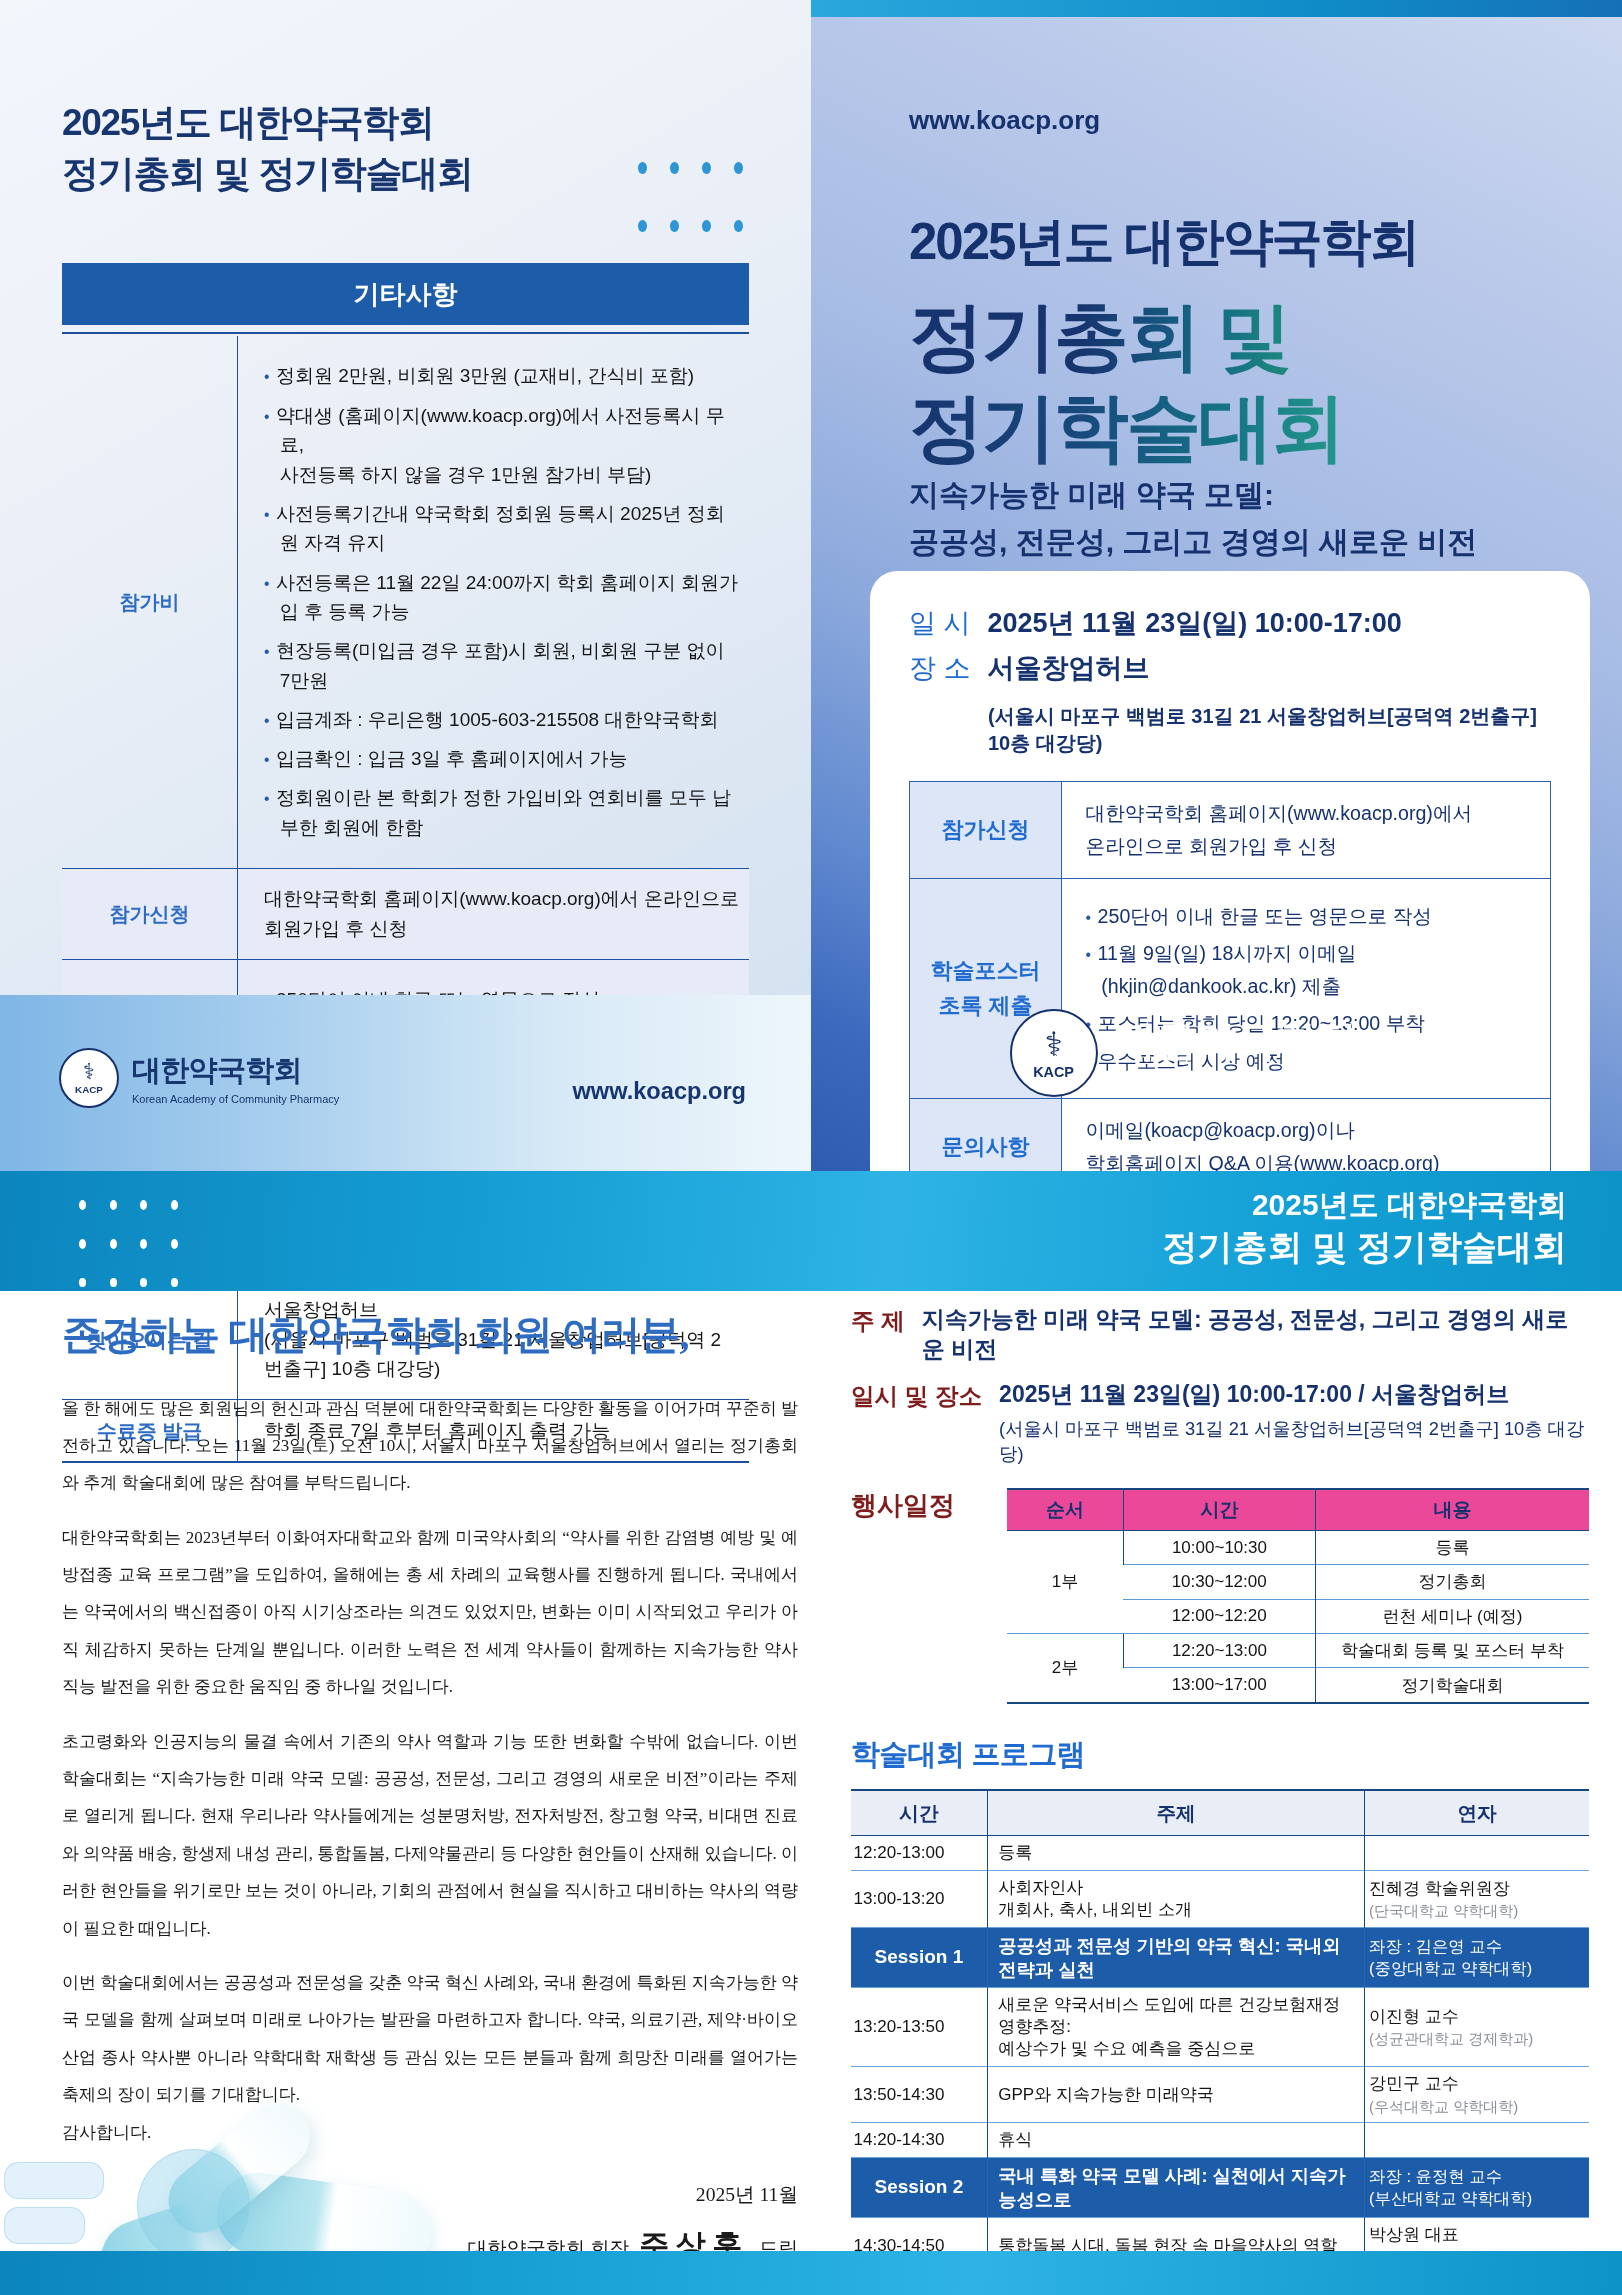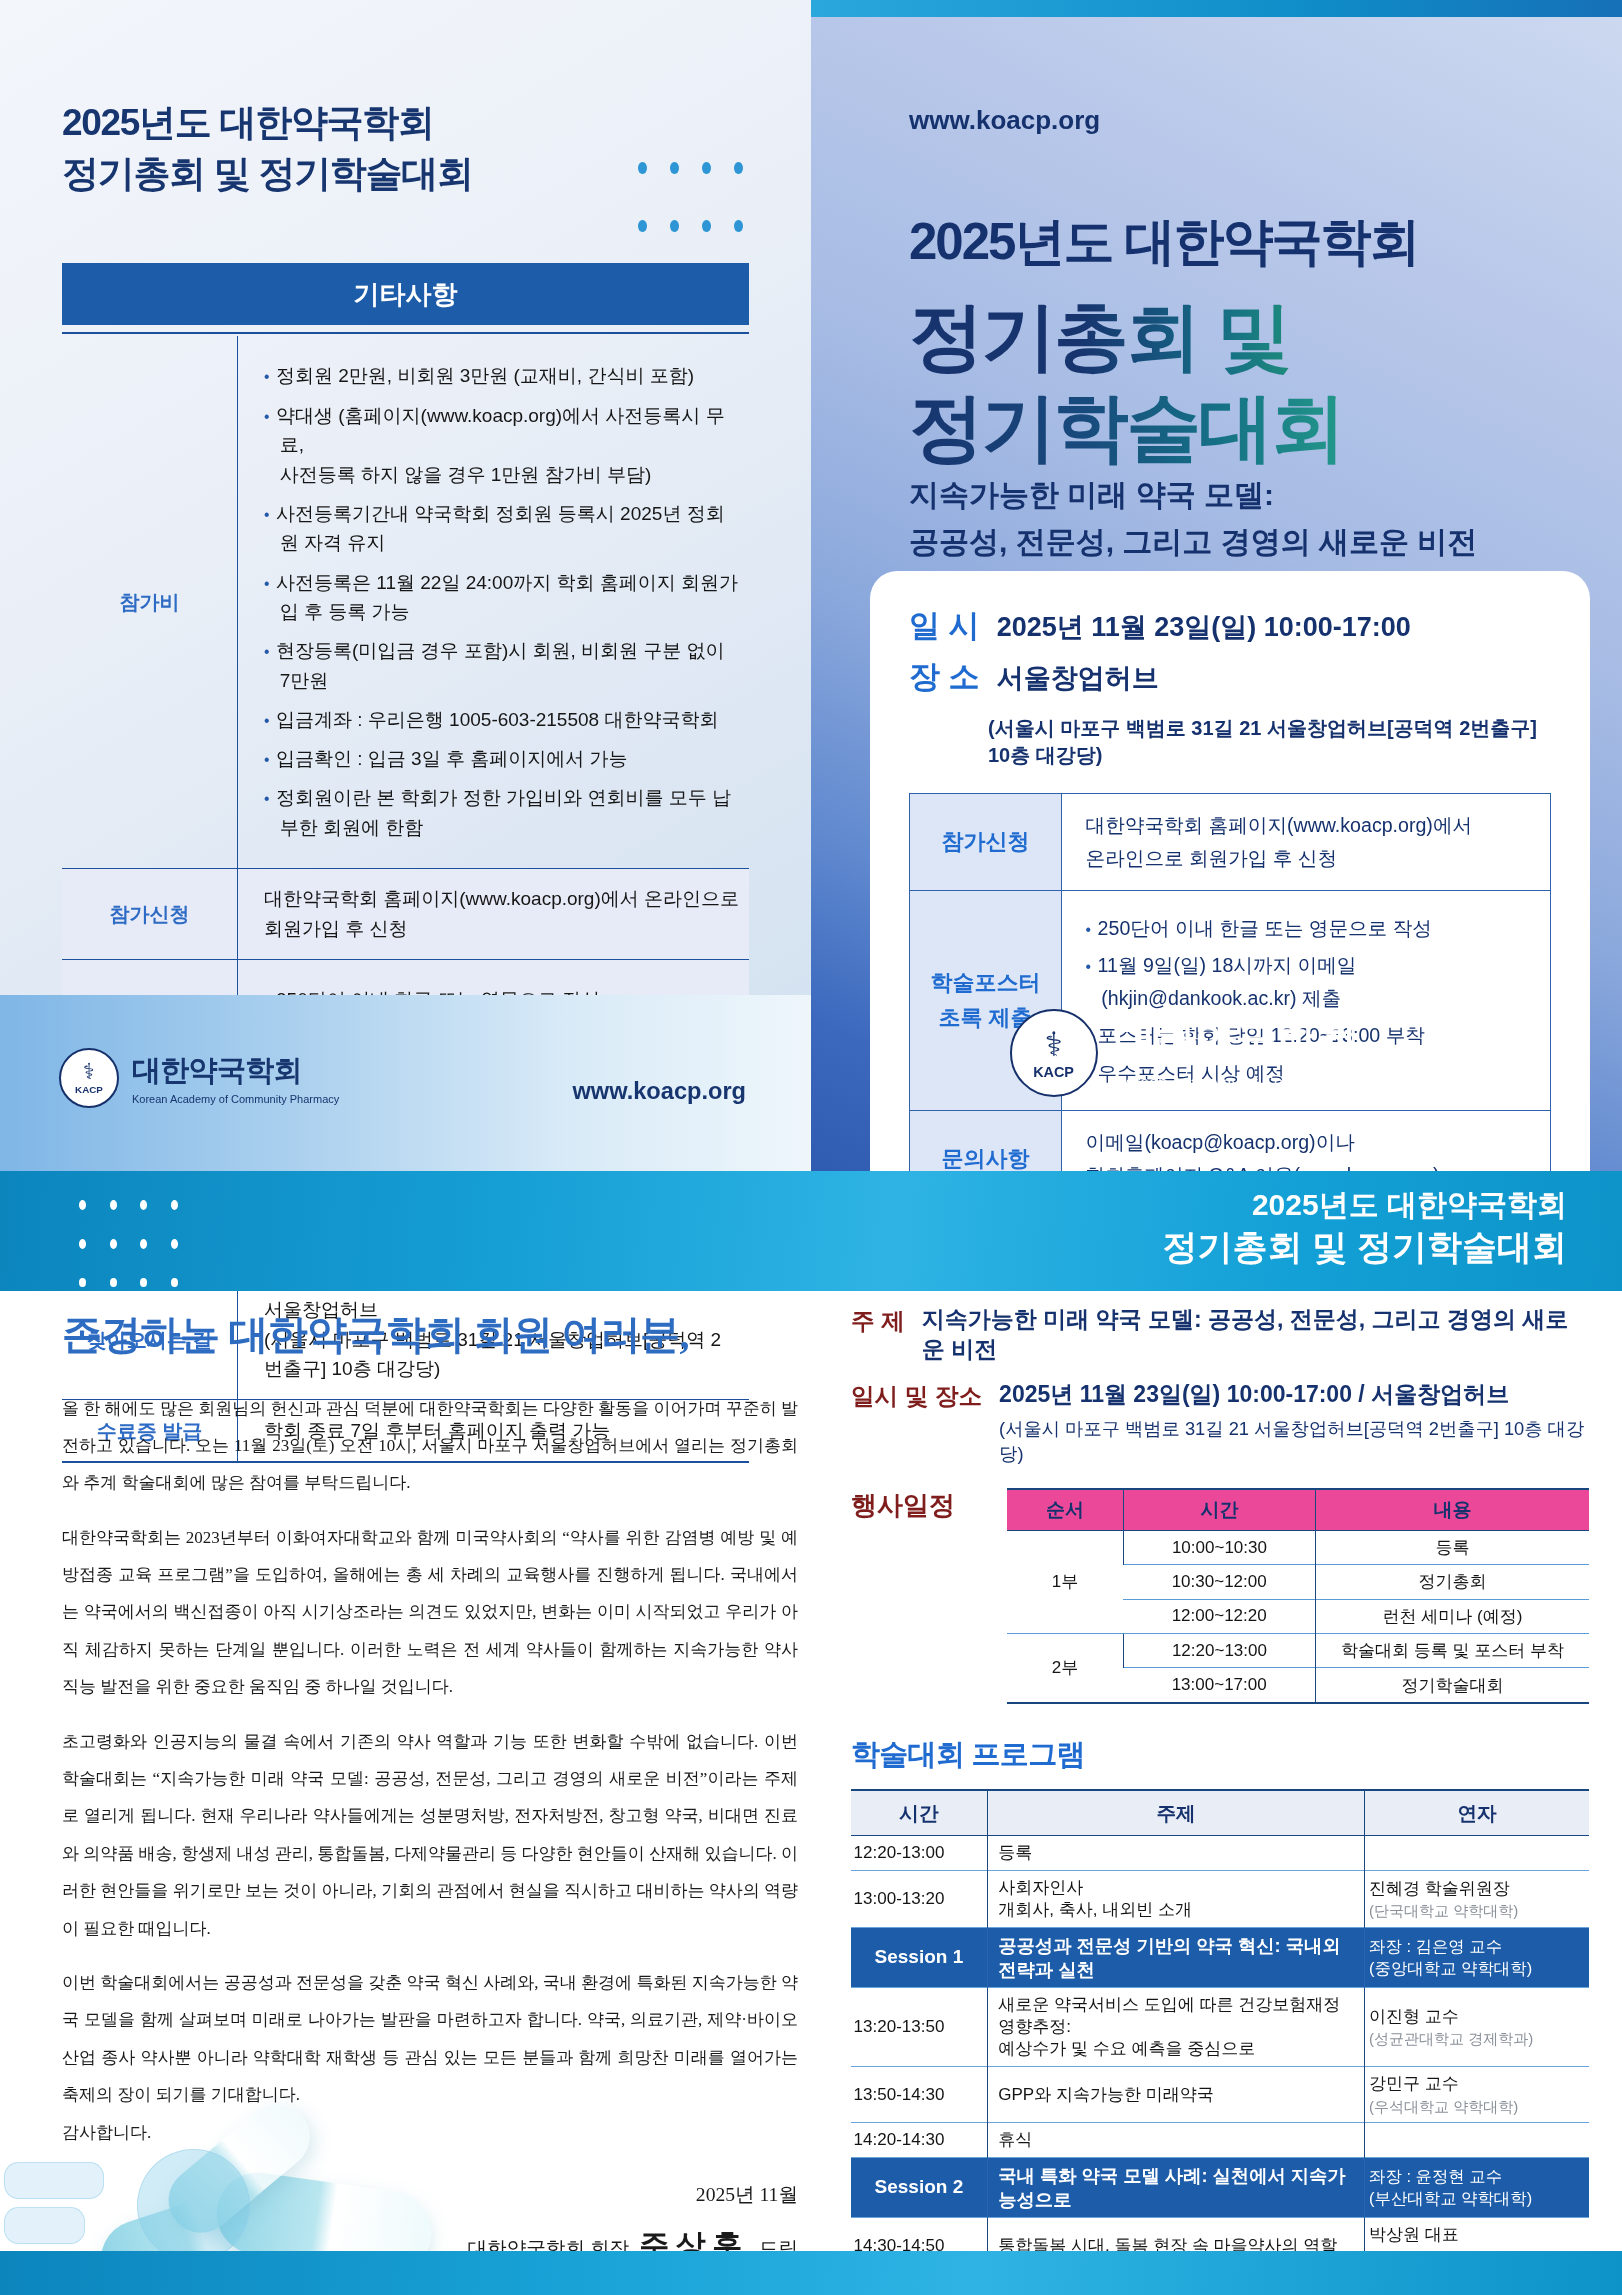--- a/index.html
+++ b/index.html
@@ -51,21 +51,21 @@
   .rp-t2{position:absolute;left:98px;top:287px;font-size:75px;font-weight:900;letter-spacing:-2.6px;
     background:linear-gradient(90deg,#17346f 0%,#17346f 45%,#156a86 80%,#1d8a7c 100%);
     -webkit-background-clip:text;background-clip:text;color:transparent}
   .rp-t3{position:absolute;left:98px;top:378px;font-size:75px;font-weight:900;letter-spacing:-2.6px;
     background:linear-gradient(90deg,#17346f 0%,#184a7d 40%,#156f85 70%,#23988a 100%);
     -webkit-background-clip:text;background-clip:text;color:transparent}
   .rp-sub{position:absolute;left:98px;top:472px;font-size:30px;font-weight:800;color:#16326e;line-height:1.55}
   .rp-box{position:absolute;left:59px;top:571px;width:720px;background:#fff;border-radius:27.5px;
     padding:34px 39px 37px 39px;box-sizing:border-box}
   .info-row{display:flex;gap:17px;align-items:baseline;margin-bottom:9.2px}
-  .info-row .il{color:#1f6bd0;font-weight:700;font-size:31px;white-space:nowrap}
+  .info-row .il{color:#1f6bd0;font-weight:400;font-size:27px;white-space:nowrap}
   .info-row .iv{color:#16326e;font-weight:800;font-size:27px}
   .venue-detail{margin:1.3px 0 0 79px;font-size:20px;font-weight:600;color:#16326e}
   .box-table{width:100%;border-collapse:collapse;margin-top:23.6px;border:1.6px solid #2f62ad}
   .box-table td{vertical-align:middle}
   .box-table .lbl{width:149px;background:#dde6f6;color:#1f6bd0;font-weight:800;font-size:22px;
     text-align:center;line-height:1.6}
   .box-table .cnt{border-left:1.6px solid #2f62ad;padding:15.7px 9.2px 15.7px 23.6px;font-size:19.6px;
     color:#16326e;line-height:1.65}
   .box-table tr+tr td{border-top:1.6px solid #2f62ad}
   .box-table ul.blt li{margin:5.2px 0}

